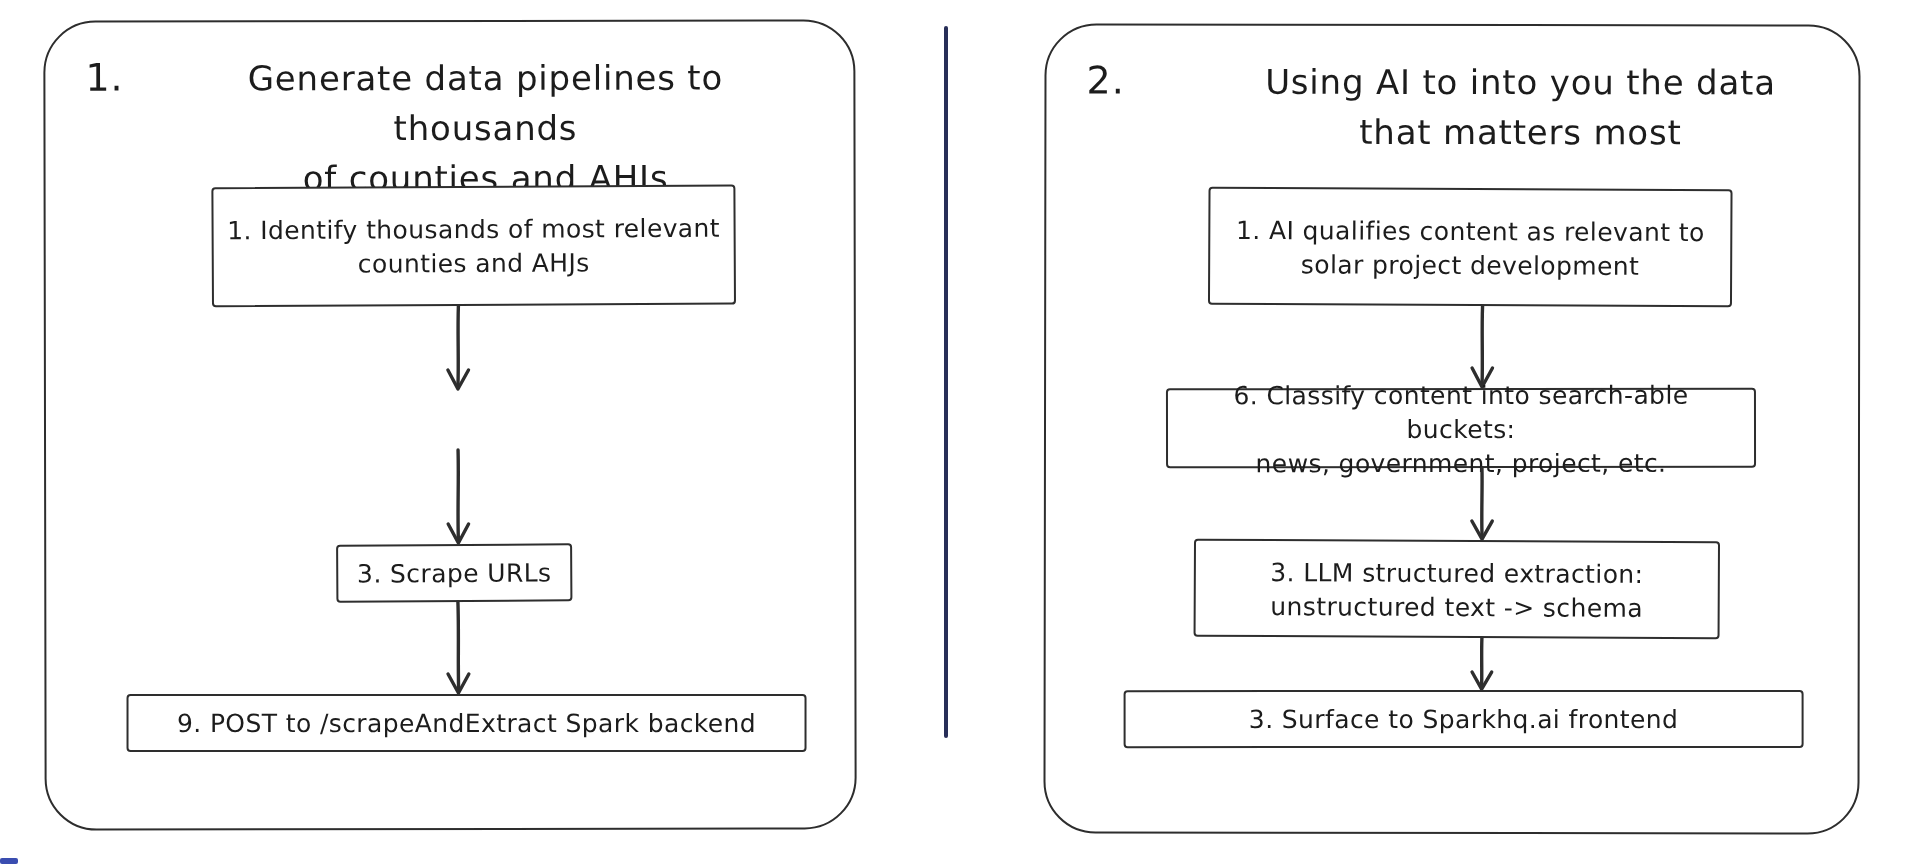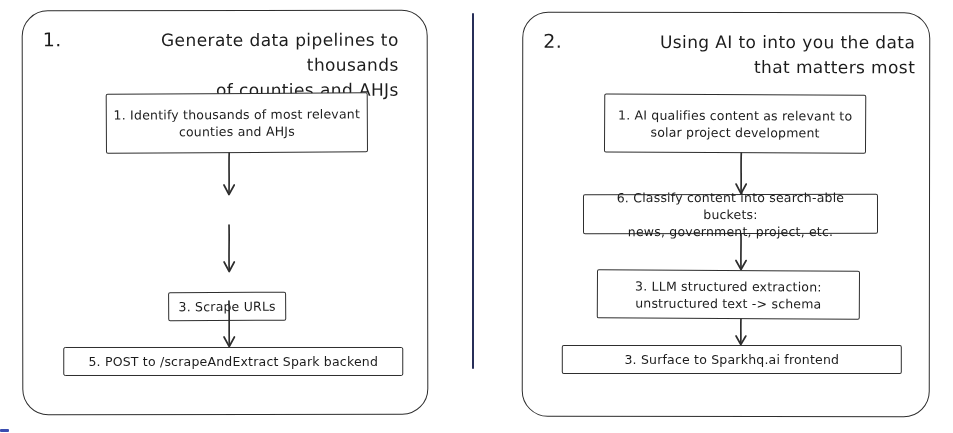--- a/index.html
+++ b/index.html
@@ -29,21 +29,21 @@
 
   .panel-number {
     position: absolute;
     left: 20px; top: 17px;
     font-size: 19px;
     letter-spacing: 0.5px;
   }
   .panel-title {
     position: absolute;
     top: 17px;
-    text-align: right;
+    text-align: center;
     font-size: 17px;
     line-height: 25px;
     letter-spacing: 0.4px;
     white-space: pre-line;
     margin-left: 24px;
   }
   .panel-left  .panel-title { left: 40px; right: 28px; }
   .panel-right .panel-title { left: 58px; right: 14px; }
 
   .flow-box {
@@ -57,21 +57,21 @@
     text-align: center;
     font-size: 12.5px;
     line-height: 17px;
     letter-spacing: 0.2px;
     white-space: pre-line;
     padding: 2px 6px;
   }
   
   .l-box1 { left: 83px;  top: 82px;  width: 262px; height: 60px; transform: rotate(-0.2deg); }
   .l-box2 { left: 61px;  top: 183px; width: 297px; height: 31px; transform: rotate(0.15deg); }
-  .l-box3 { left: 145px; top: 261px; width: 118px; height: 29px; transform: rotate(-0.25deg); margin-top: 20px; }
+  .l-box3 { left: 145px; top: 261px; width: 118px; height: 29px; transform: rotate(-0.25deg); }
   .l-box4 { left: 40px;  top: 336px; width: 340px; height: 29px; transform: rotate(0.1deg); }
   
   .r-box1 { left: 81px;  top: 81px;  width: 262px; height: 59px; transform: rotate(0.2deg); }
   .r-box2 { left: 60px;  top: 181px; width: 295px; height: 40px; transform: rotate(-0.15deg); }
   .r-box3 { left: 74px;  top: 257px; width: 263px; height: 49px; transform: rotate(0.2deg); }
   .r-box4 { left: 39px;  top: 332px; width: 340px; height: 29px; transform: rotate(-0.1deg); }
 
   .arrow {
     position: absolute;
     width: 20px;
@@ -121,21 +121,21 @@
         <path d="M5,38 L10.1,47.5 L15.2,38"></path>
       </svg>
     </div>
     <div class="flow-box l-box3">3. Scrape URLs</div>
     <div class="arrow l-arrow3">
       <svg viewBox="0 0 20 48" fill="none" stroke="#2e2e2e" stroke-width="1.7" stroke-linecap="round" stroke-linejoin="round">
         <path d="M9.8,1 C10.3,15 9.7,31 10.1,45"></path>
         <path d="M4.8,37 L10,46.5 L15.2,37"></path>
       </svg>
     </div>
-    <div class="flow-box l-box4">5. POST to /scrapeAndExtract Spark backend</div>
+    <div class="flow-box l-box4">9. POST to /scrapeAndExtract Spark backend</div>
   </div>
 
   <div class="divider" style="background: rgb(39, 46, 88);"></div>
 
   <div class="panel panel-right">
     <div class="panel-number">2.</div>
     <div class="panel-title">Using AI to into you the data
 that matters most</div>
 
     <div class="flow-box r-box1">1. AI qualifies content as relevant to

